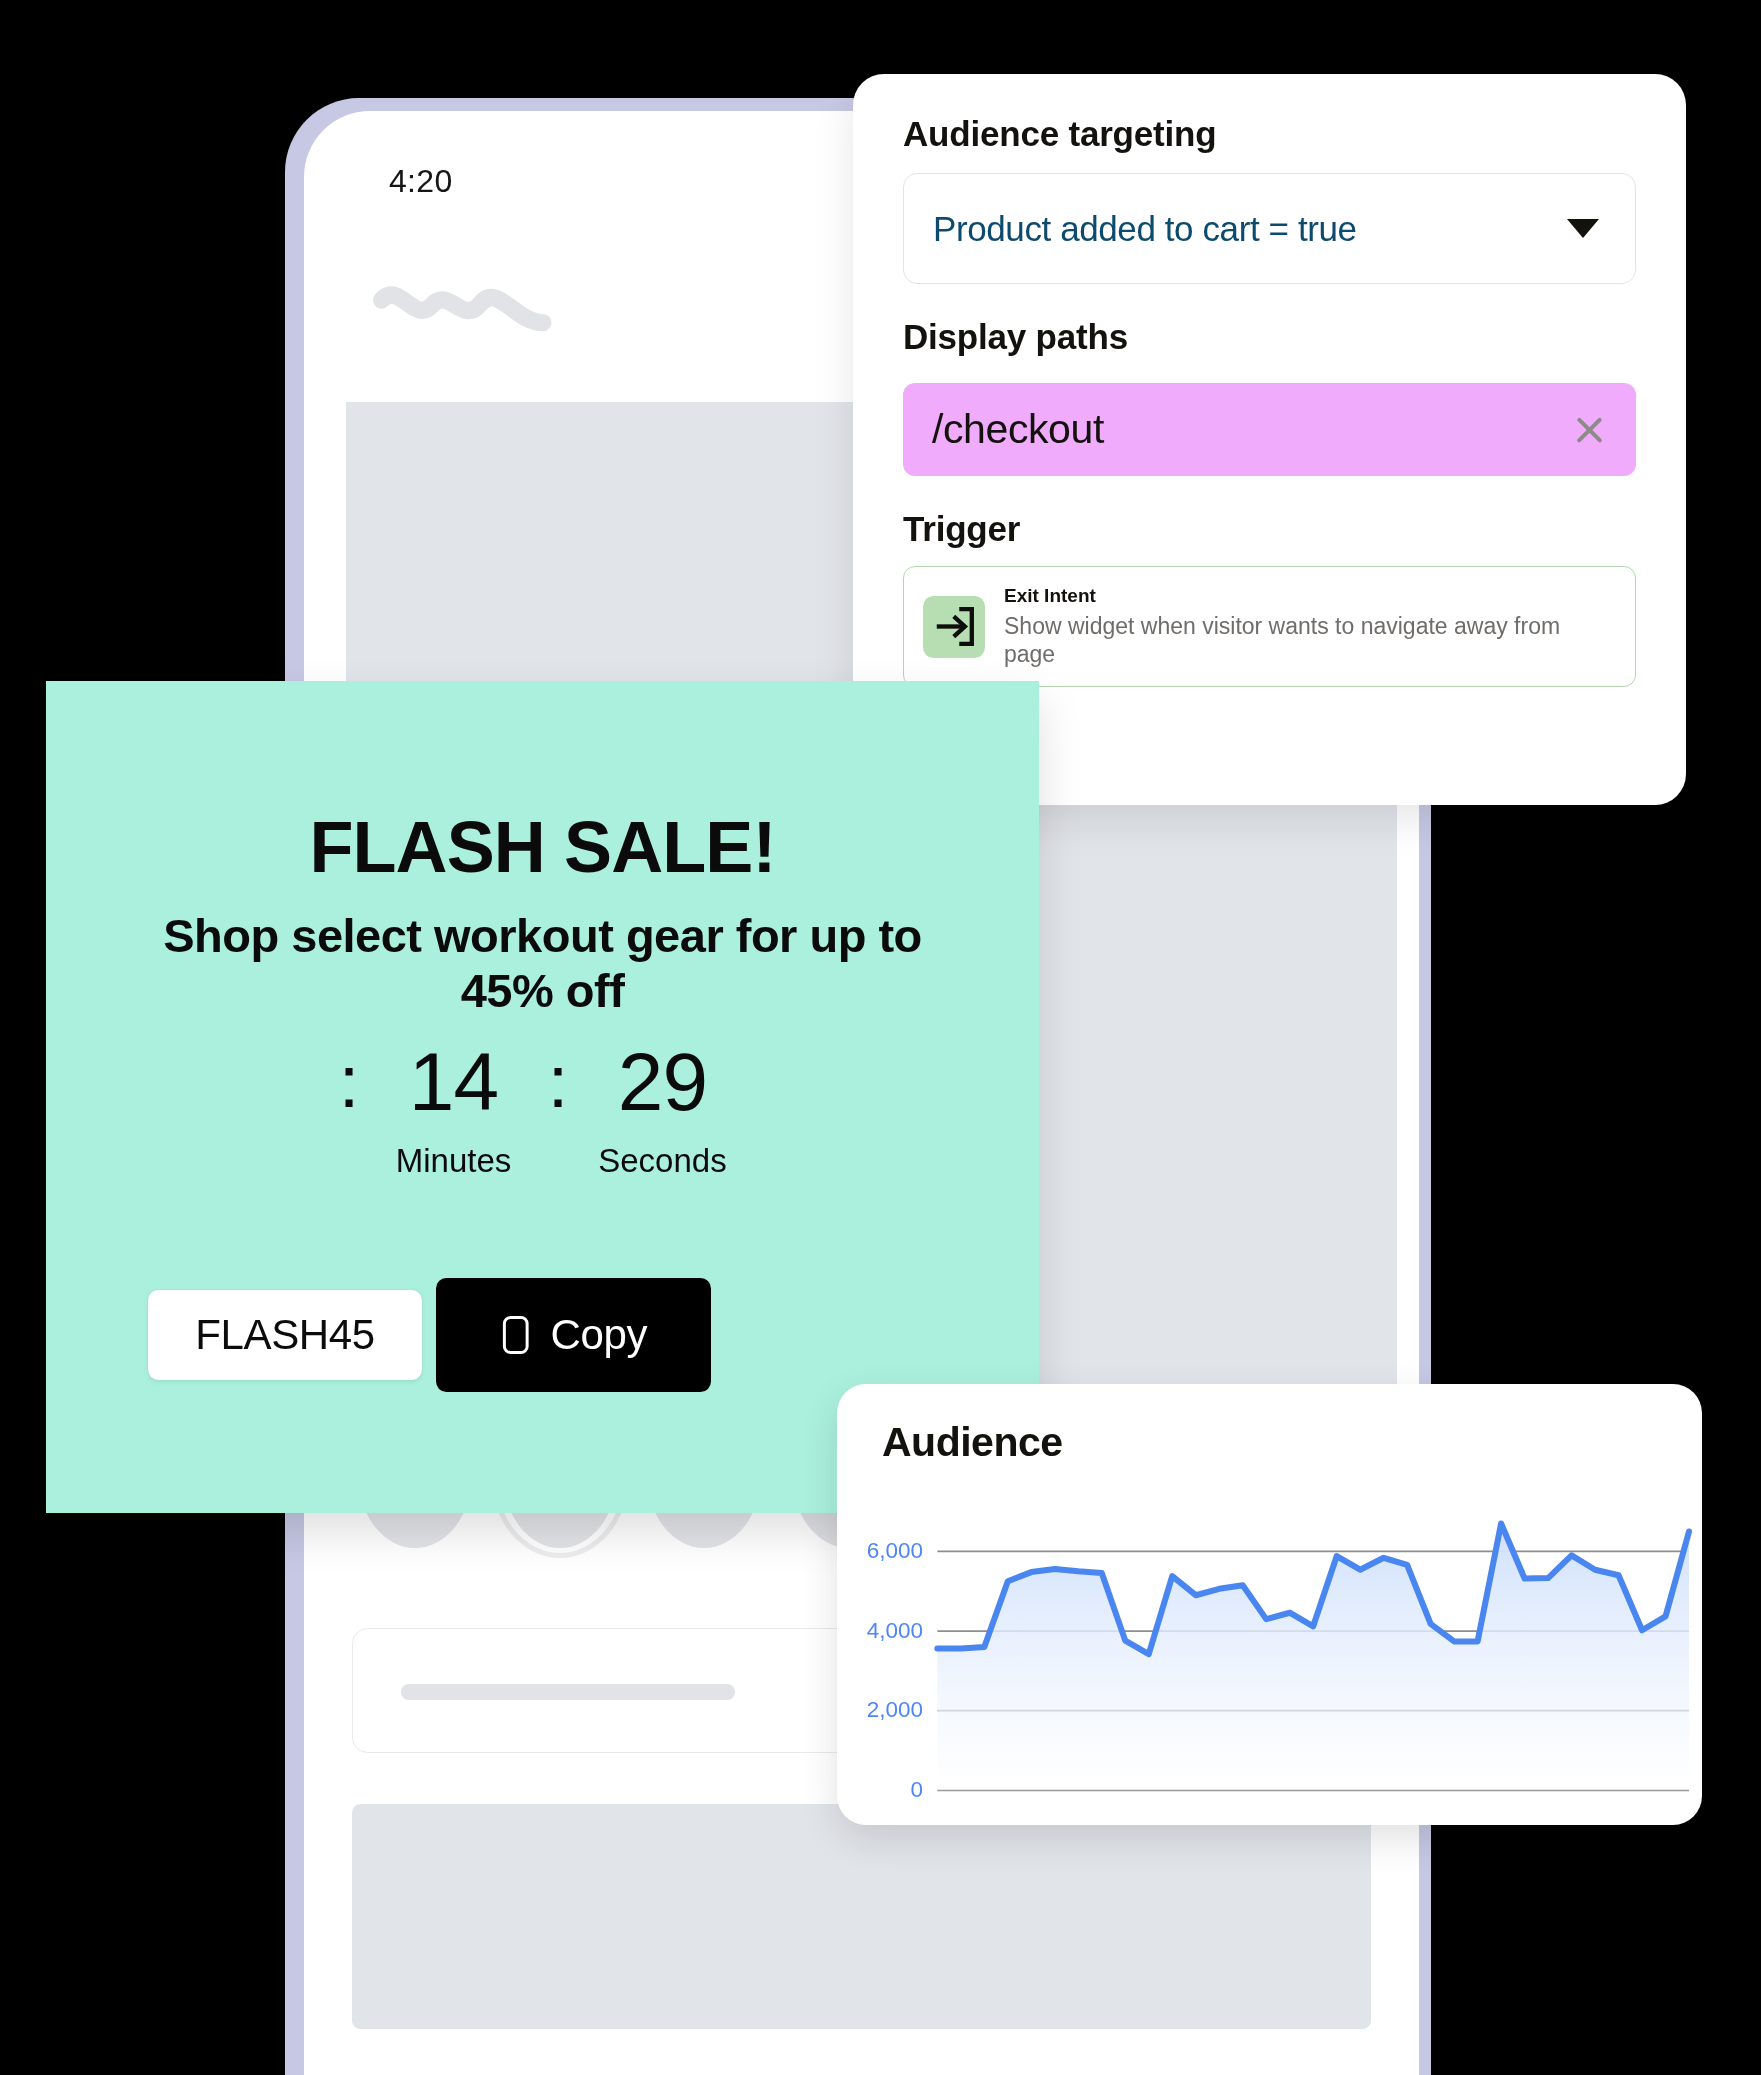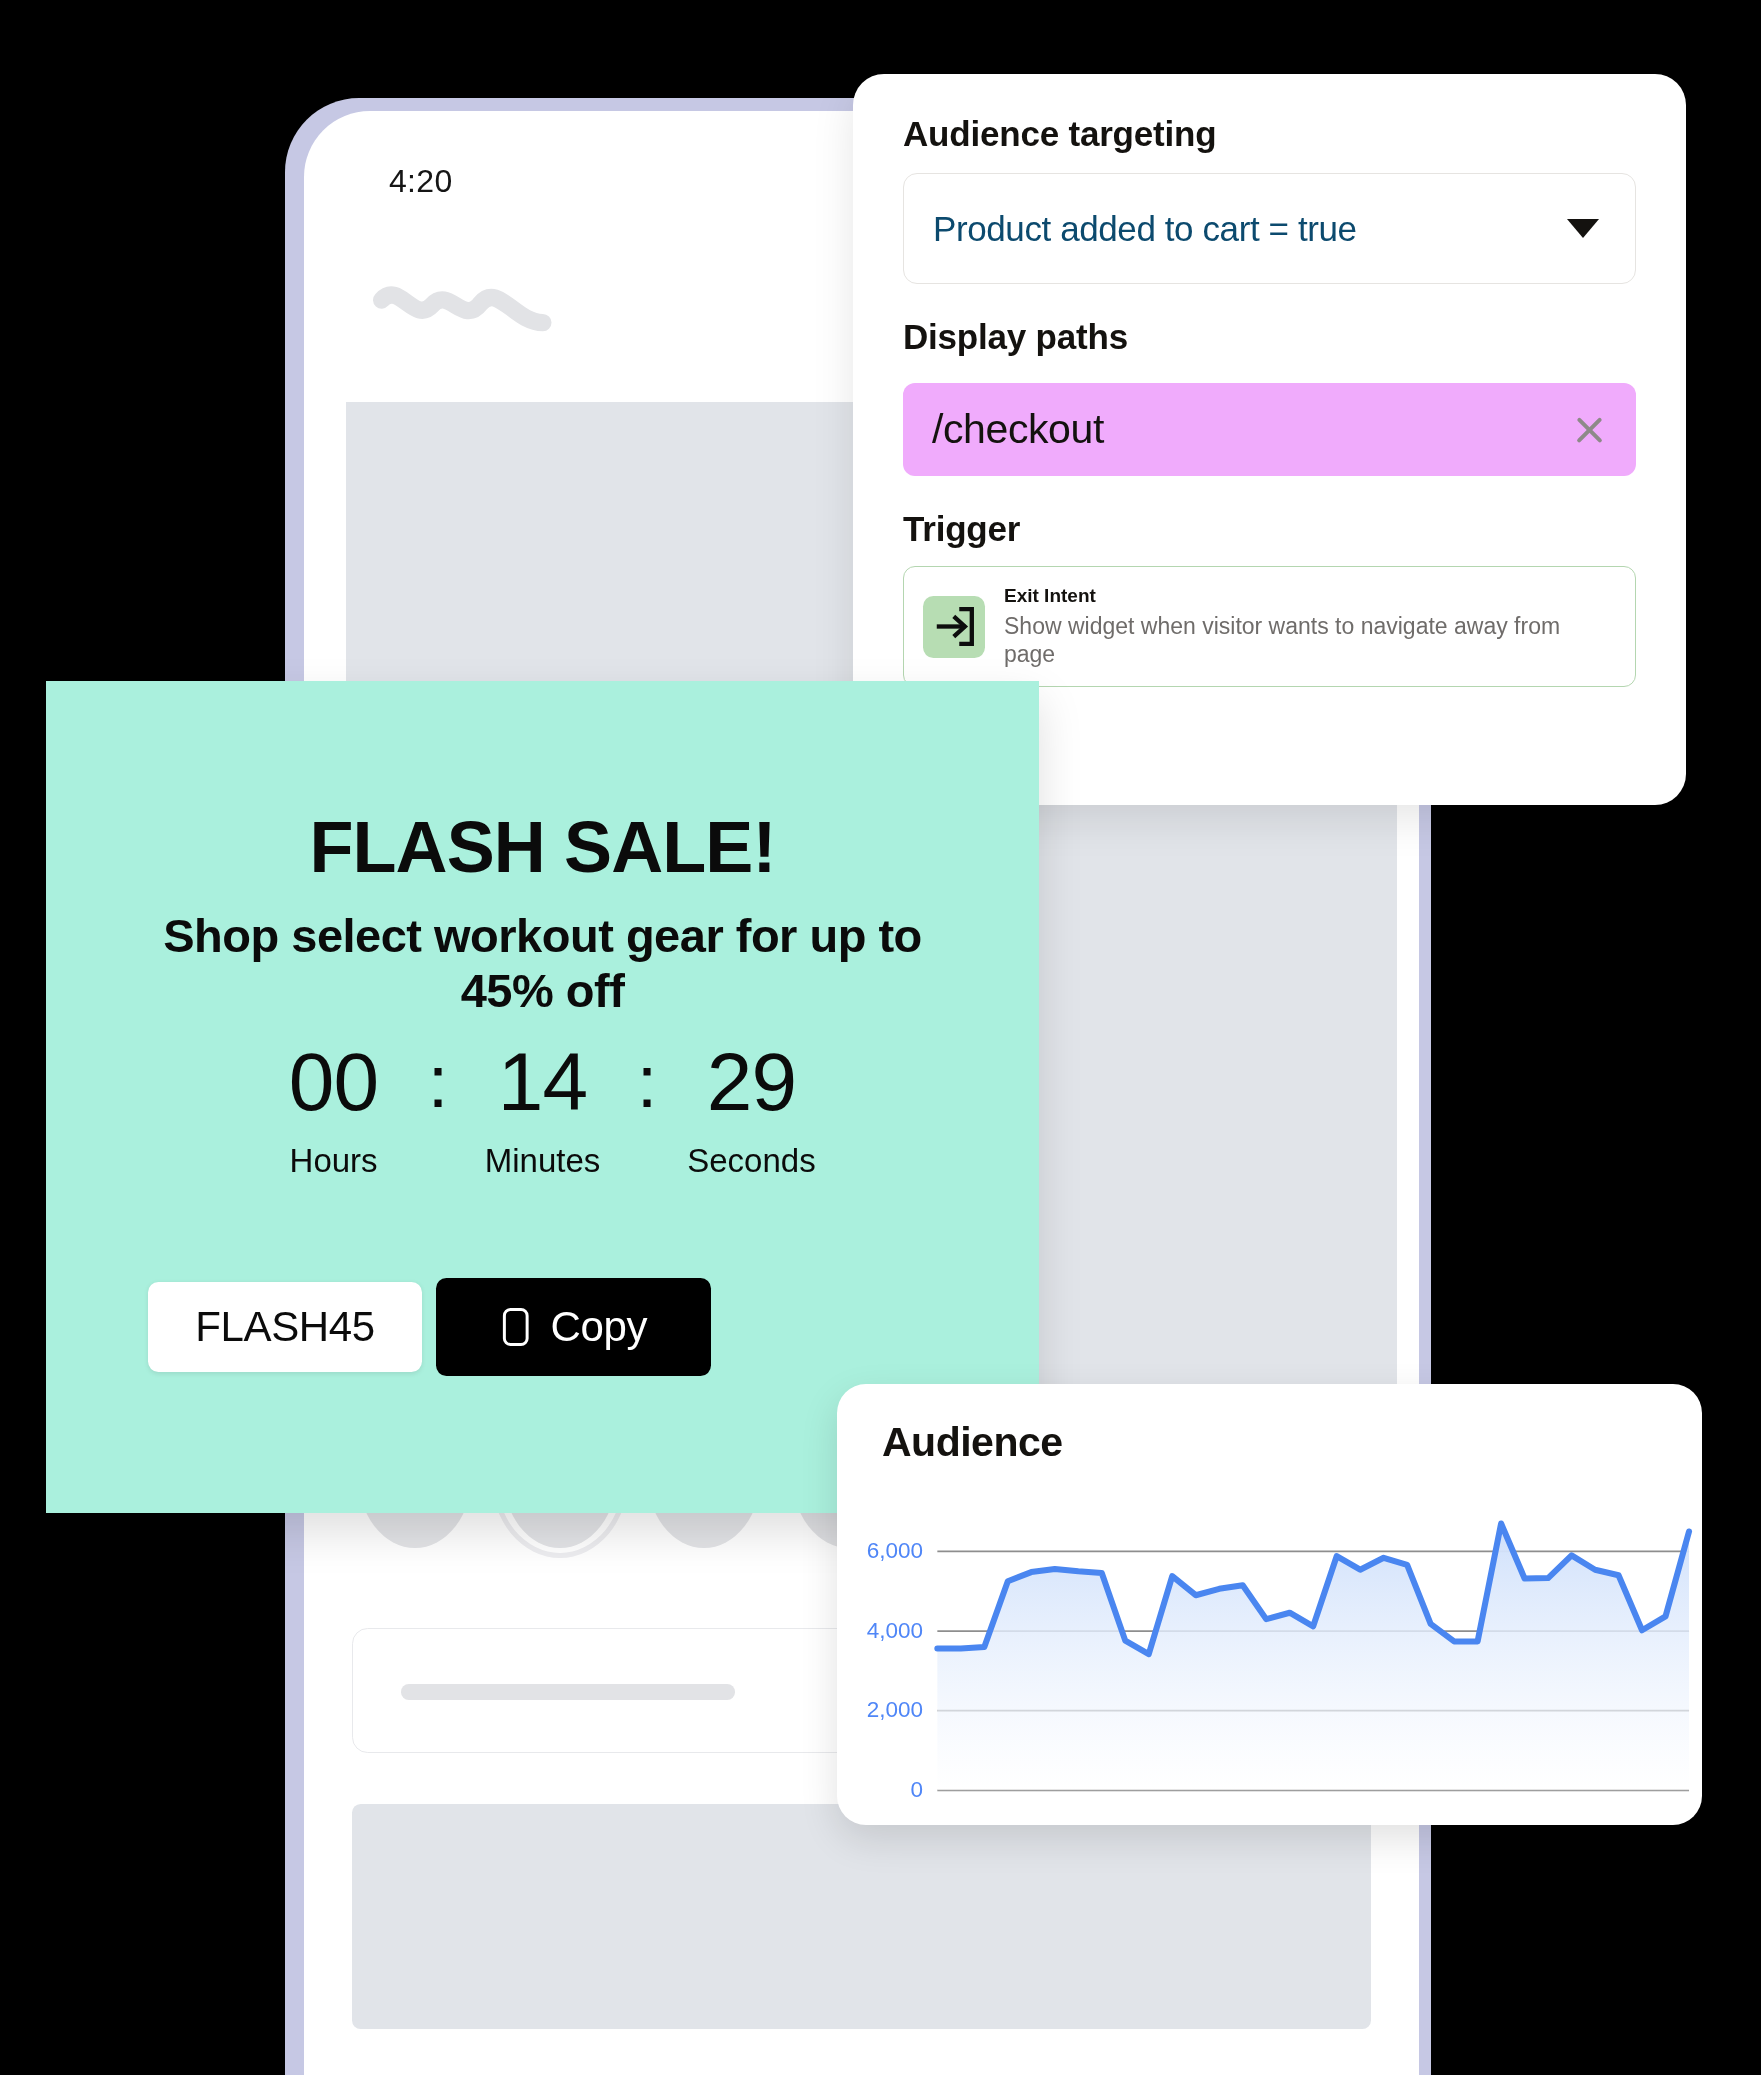--- a/index.html
+++ b/index.html
@@ -306,21 +306,21 @@
     display: flex;
     align-items: center;
     justify-content: center;
     font-size: 42px;
     color: #0b0b0b;
     letter-spacing: -0.4px;
     box-shadow: 0 1.7px 5.2px rgba(0,0,0,.09);
   }
   .copy-btn {
     width: 275px;
-    height: 98px;
+    height: 114px;
     background: #000000;
     border-radius: 10.4px;
     display: flex;
     align-items: center;
     justify-content: center;
     gap: 15.6px;
     color: #ffffff;
     font-size: 42px;
     letter-spacing: -0.4px;
   }
@@ -431,24 +431,20 @@
         <span class="trigger-desc" style="display:block">Show widget when visitor wants to navigate away from page</span>
       </span>
     </div>
   </div>
 
   <div class="flash-widget">
     <div class="flash-title">FLASH SALE!</div>
     <div class="flash-sub">Shop select workout gear for up to 45% off</div>
 
     <div class="countdown">
-      <div class="cd-unit">
-        <div class="cd-num">00</div>
-        <div class="cd-lab">Hours</div>
-      </div>
       <div class="cd-sep">:</div>
       <div class="cd-unit">
         <div class="cd-num">14</div>
         <div class="cd-lab">Minutes</div>
       </div>
       <div class="cd-sep">:</div>
       <div class="cd-unit">
         <div class="cd-num">29</div>
         <div class="cd-lab">Seconds</div>
       </div>

